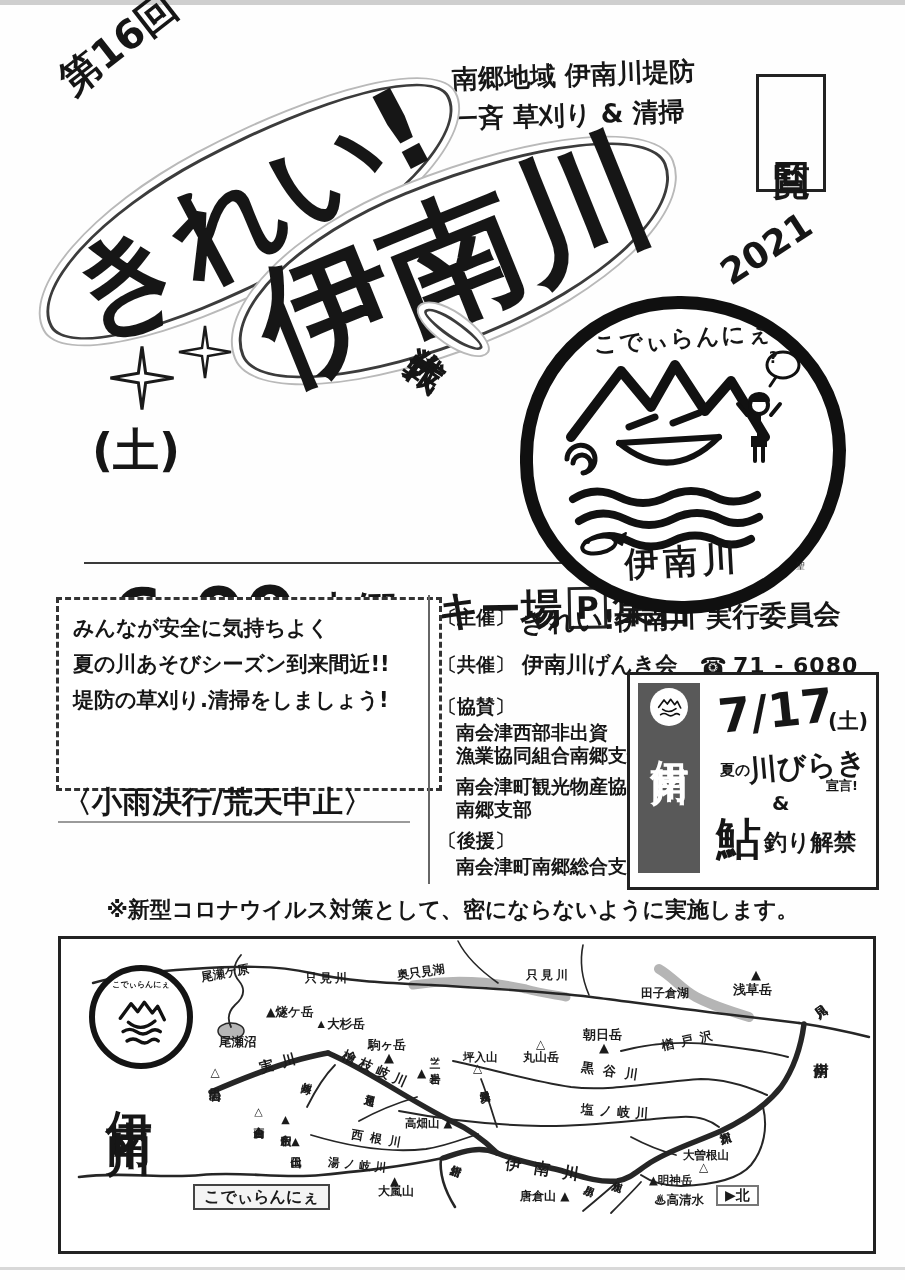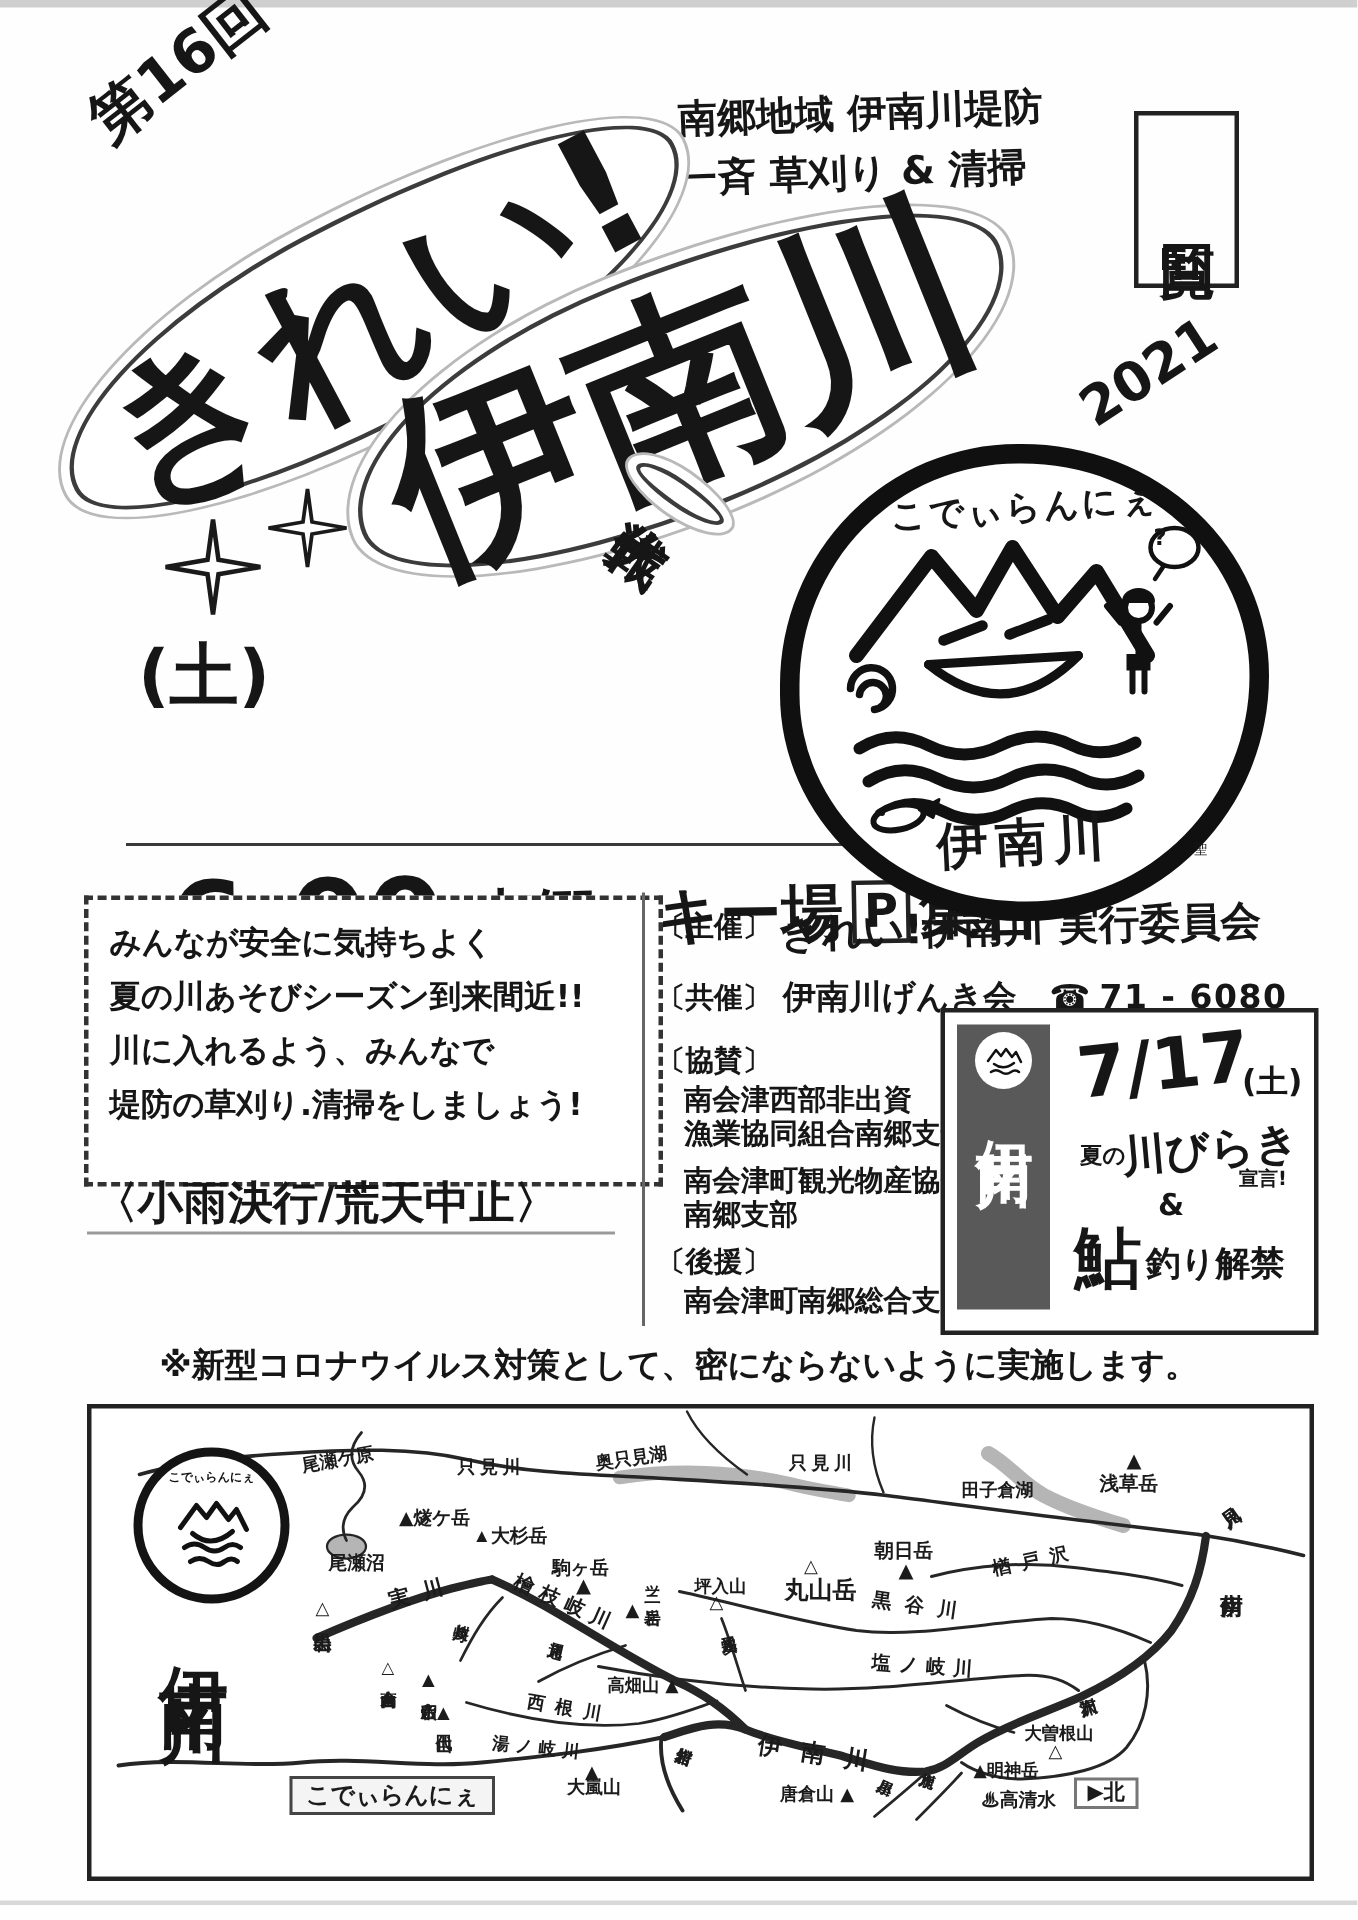--- a/index.html
+++ b/index.html
@@ -93,21 +93,20 @@
   <div class="abs nw" style="left:112px;top:568px;display:flex;align-items:center;transform:rotate(-1deg);">
     <span class="b" style="font-size:74px;">6:00</span>
     <span class="b" style="font-size:41px;margin-left:18px;">南郷スキー場</span>
     <span class="b" style="font-size:31px;border:3px solid #222;padding:0 5px;margin-left:6px;">P</span>
     <span class="b" style="font-size:41px;margin-left:6px;">集合</span>
   </div>
 
   <div class="abs dashedbox" style="left:56px;top:597px;width:352px;height:168px;padding:10px 14px;font-size:21px;font-weight:bold;line-height:1.72;">
     <div>みんなが安全に気持ちよく</div>
     <div>夏の川あそびシーズン到来間近!!</div>
-    <div>川に入れるよう、みんなで</div>
     <div>堤防の草刈り.清掃をしましょう!</div>
   </div>
 
   <div class="abs b nw" style="left:62px;top:782px;font-size:30px;">〈小雨決行/荒天中止〉</div>
   <div class="abs" style="left:58px;top:821px;width:352px;height:2px;background:#9a9a9a;"></div>
 
 
   <div class="abs" style="left:428px;top:595px;width:2px;height:289px;background:#666;"></div>
 
   <div class="abs nw" style="left:438px;top:600px;display:flex;align-items:center;">
@@ -211,21 +210,21 @@
     <span class="ml" style="left:690px;top:29px;font-size:13px;">▲</span>
     <span class="ml" style="left:672px;top:44px;font-size:13px;">浅草岳</span>
     <span class="ml vert" style="left:745px;top:60px;transform:rotate(-35deg);">只見川</span>
     <span class="ml" style="left:205px;top:66px;font-size:12.5px;">▲燧ケ岳</span>
     <span class="ml" style="left:254px;top:79px;font-size:12.5px;font-family:Liberation Serif, serif;">▲大杉岳</span>
     <span class="ml" style="left:158px;top:96px;font-size:12.5px;">尾瀬沼</span>
     <span class="ml" style="left:307px;top:99px;font-size:12.5px;">駒ヶ岳</span>
     <span class="ml" style="left:323px;top:112px;font-size:13px;">▲</span>
     <span class="ml" style="left:402px;top:112px;font-size:11.5px;">坪入山</span>
     <span class="ml" style="left:412px;top:123px;">△</span>
-    <span class="ml" style="left:462px;top:112px;font-size:16px;">丸山岳</span>
+    <span class="ml" style="left:462px;top:112px;font-size:12px;">丸山岳</span>
     <span class="ml" style="left:475px;top:99px;">△</span>
     <span class="ml" style="left:522px;top:89px;font-size:13px;">朝日岳</span>
     <span class="ml" style="left:538px;top:102px;font-size:13px;">▲</span>
     <span class="ml" style="left:600px;top:94px;transform:rotate(-12deg);letter-spacing:7px;font-size:12.5px;">楢戸沢</span>
     <span class="ml" style="left:198px;top:116px;transform:rotate(-15deg);letter-spacing:9px;font-size:14px;">実川</span>
     <span class="ml" style="left:282px;top:108px;transform:rotate(24deg);transform-origin:left center;letter-spacing:5px;font-size:13.5px;">檜枝岐川</span>
     <span class="ml" style="left:356px;top:128px;">▲</span>
     <span class="ml vert" style="left:368px;top:112px;font-size:11px;">三ッ岩岳</span>
     <span class="ml" style="left:520px;top:126px;transform:rotate(8deg);letter-spacing:9px;font-size:13px;">黒谷川</span>
     <span class="ml vert" style="left:416px;top:144px;transform:rotate(-12deg);font-size:10.5px;">安越又川</span>

